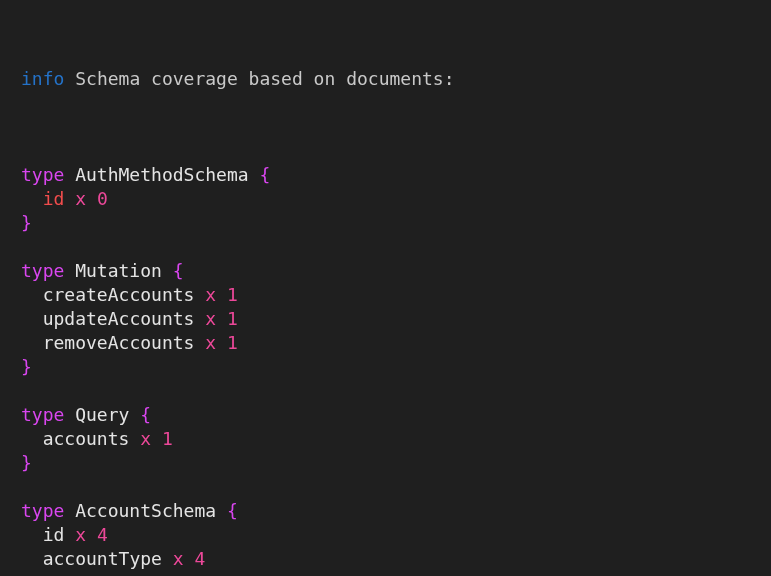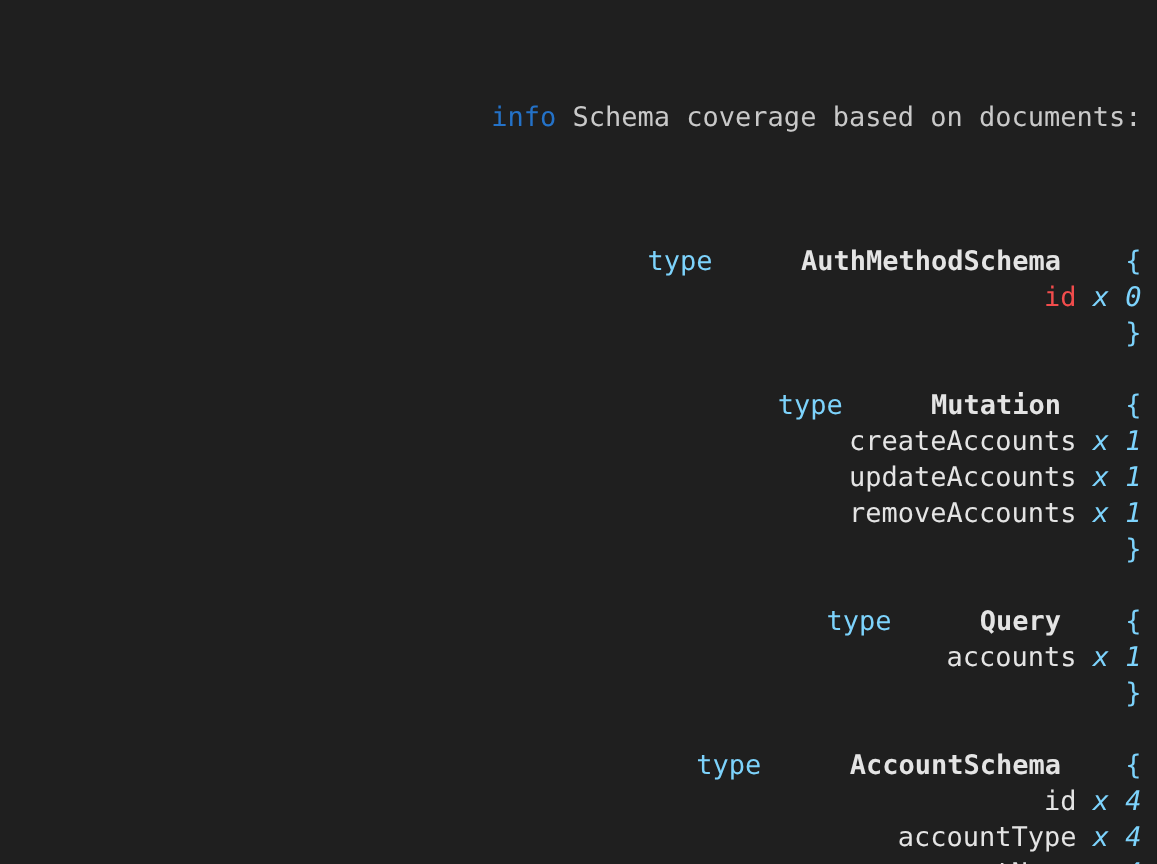--- a/index.html
+++ b/index.html
@@ -20,32 +20,31 @@
     background: #1f1f1f;
     font-family: "DejaVu Sans Mono", "Liberation Mono", monospace;
     font-size: 18px;
     line-height: 24px;
     white-space: pre;
     cursor: text;
   }
   .line {
     height: 24px;
     white-space: pre;
-    text-align: right;
   }
   .block {
     margin-top: 24px; 
   }
   .fg      { color: #c9c9c9; }
   .info    { color: #2472c8; }
-  .muted   { color: #7dd3fc; margin-left: 32px; }
-  .typename { color: #e4e4e4; font-weight: bold; margin-left: 48px; }
+  .muted   { color: #d946ef; }
+  .typename { color: #e4e4e4; font-weight: normal; }
   .field    { color: #e4e4e4; font-weight: normal; }
   .field.uncovered { color: #f14c4c; }
-  .hits    { color: #7dd3fc; font-style: italic; }
+  .hits    { color: #ec4899; }
 </style>
 </head>
 <body>
 
 <div class="terminal">
   <div class="line"><span class="info">info</span><span class="fg"> </span><span class="fg">Schema coverage based on documents:</span></div>
   <div id="blocks"><div class="block"><div class="line"><span class="muted">type </span><span class="typename">AuthMethodSchema</span><span class="muted"> {</span></div><div class="line"><span>  </span><span class="field uncovered">id</span><span class="hits"> x 0</span></div><div class="line"><span class="muted">}</span></div></div><div class="block"><div class="line"><span class="muted">type </span><span class="typename">Mutation</span><span class="muted"> {</span></div><div class="line"><span>  </span><span class="field">createAccounts</span><span class="hits"> x 1</span></div><div class="line"><span>  </span><span class="field">updateAccounts</span><span class="hits"> x 1</span></div><div class="line"><span>  </span><span class="field">removeAccounts</span><span class="hits"> x 1</span></div><div class="line"><span class="muted">}</span></div></div><div class="block"><div class="line"><span class="muted">type </span><span class="typename">Query</span><span class="muted"> {</span></div><div class="line"><span>  </span><span class="field">accounts</span><span class="hits"> x 1</span></div><div class="line"><span class="muted">}</span></div></div><div class="block"><div class="line"><span class="muted">type </span><span class="typename">AccountSchema</span><span class="muted"> {</span></div><div class="line"><span>  </span><span class="field">id</span><span class="hits"> x 4</span></div><div class="line"><span>  </span><span class="field">accountType</span><span class="hits"> x 4</span></div><div class="line"><span>  </span><span class="field">accountName</span><span class="hits"> x 4</span></div></div></div>
 </div>
 
 </body></html>

